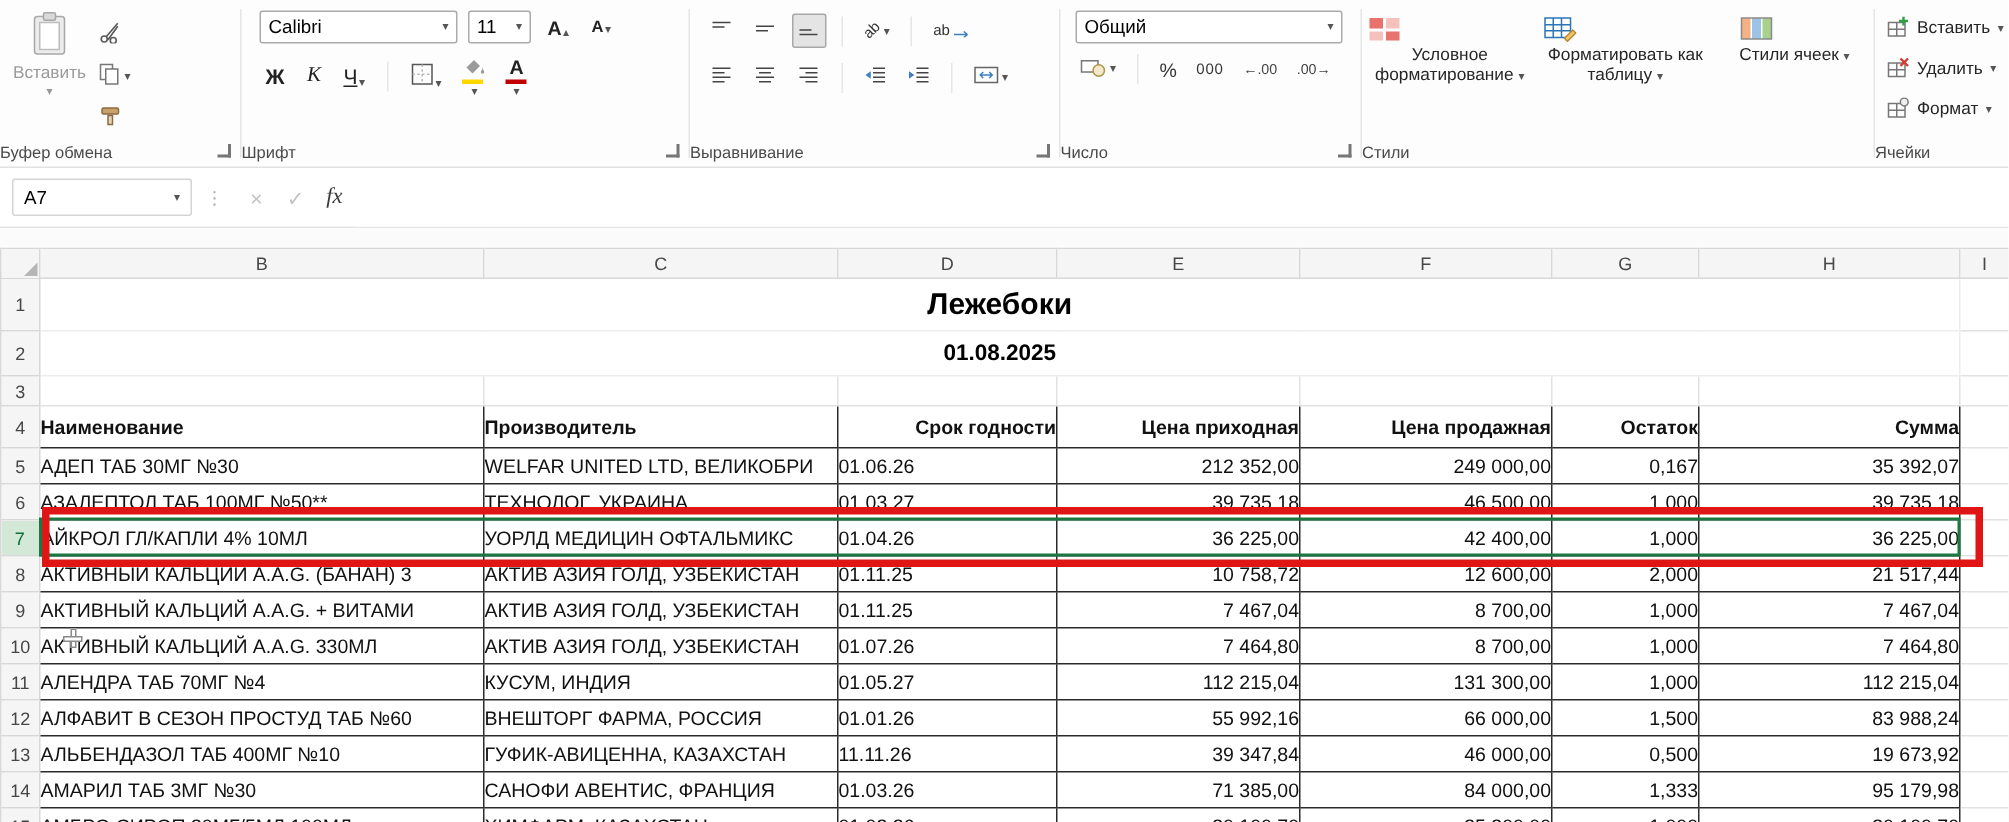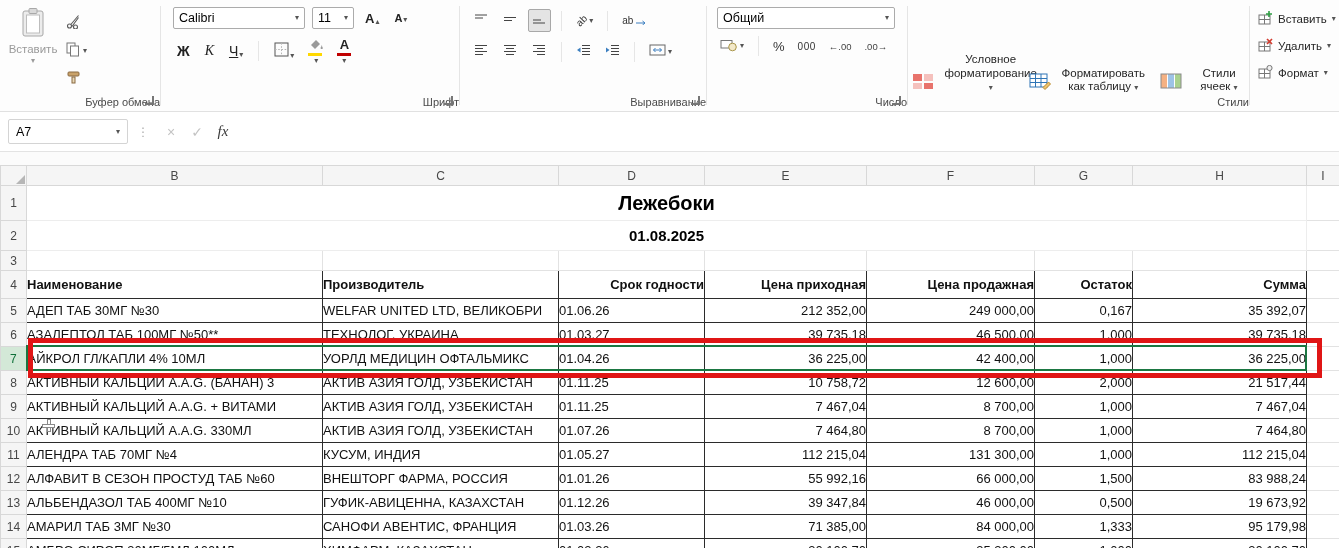--- a/index.html
+++ b/index.html
@@ -4,21 +4,21 @@
 <style>
   html,body{margin:0;padding:0;}
   body{width:1339px;height:548px;overflow:hidden;font-family:"Liberation Sans",sans-serif;background:#fff;}
   .app{position:relative;width:1339px;height:548px;overflow:hidden;background:#fff;}
 
   
   .ribbon{height:112px;display:flex;background:#fdfdfd;border-bottom:1px solid #e1e1e1;box-sizing:border-box;}
   .rgroup{display:flex;flex-direction:column;box-sizing:border-box;padding-top:5px;flex:0 0 auto;}
   .gdiv{flex:0 0 1px;background:#e5e5e5;margin:6px 0;}
   .gbody{flex:1;display:flex;}
-  .gfoot{height:18px;line-height:18px;font-size:11px;color:#4a4a4a;text-align:right;position:relative;}
+  .gfoot{height:18px;line-height:18px;font-size:11px;color:#4a4a4a;text-align:left;position:relative;}
   .dlg{position:absolute;right:6px;bottom:6px;width:7px;height:7px;border-right:2px solid #767676;border-bottom:2px solid #767676;}
   .dd{font-size:8px;color:#555;line-height:1;}
   .dim{color:#9a9a9a;}
   button{background:none;border:none;padding:0;font-family:inherit;cursor:default;}
   .vsep{width:1px;height:20px;background:#e6e6e6;align-self:center;margin:0 4px;}
 
   
   .g-clip{width:160px;}
   .paste-btn{width:66px;display:flex;flex-direction:column;align-items:center;gap:2px;padding-top:3px;}
   .paste-label{font-size:11.5px;}
@@ -54,21 +54,21 @@
   .g-num{width:200px;}
   .g-num .gbody{flex-direction:column;gap:7px;padding:2px 8px 0 10px;}
   .num-select{width:178px;}
   .nbtn{font-size:13px;color:#333;padding:1px 3px;display:flex;align-items:center;gap:2px;}
   .thou{font-size:10px;letter-spacing:.5px;}
   .decs{font-size:9.5px;color:#444;}
 
   
   .g-sty{width:341px;}
   .g-sty .gbody{justify-content:space-around;padding-top:2px;}
-  .stybtn{width:110px;display:flex;flex-direction:row;align-items:flex-end;gap:11px;padding-top:4px;}
+  .stybtn{width:110px;display:flex;flex-direction:column;align-items:flex-start;gap:0;padding-top:4px;}
   .stylabel{font-size:11.5px;line-height:1.15;text-align:center;color:#262626;}
 
   
   .g-cells{width:130px;}
   .g-cells .gbody{flex-direction:column;gap:5px;padding:3px 0 0 8px;}
   .cellbtn{display:flex;align-items:center;gap:5px;height:22px;font-size:11.5px;color:#262626;white-space:nowrap;}
 
   
   .formula-bar{height:40px;display:flex;align-items:center;border-bottom:1px solid #e3e3e3;background:#fff;padding-left:8px;box-sizing:border-box;}
   .name-box{width:120px;height:25px;border:1px solid #d4d4d4;border-radius:2px;display:flex;align-items:center;justify-content:space-between;padding:0 7px;font-size:12.5px;box-sizing:border-box;}
@@ -534,21 +534,21 @@
             <td class="tb ar">55 992,16</td>
             <td class="tb ar">66 000,00</td>
             <td class="tb ar">1,500</td>
             <td class="tb ar">83 988,24</td>
             <td class="lt"></td>
           </tr>
           <tr style="height: 24px;">
             <td class="rowhead">13</td>
             <td class="tb al">АЛЬБЕНДАЗОЛ ТАБ 400МГ №10</td>
             <td class="tb al">ГУФИК-АВИЦЕННА, КАЗАХСТАН</td>
-            <td class="tb al">01.12.26</td>
+            <td class="tb al">11.11.26</td>
             <td class="tb ar">39 347,84</td>
             <td class="tb ar">46 000,00</td>
             <td class="tb ar">0,500</td>
             <td class="tb ar">19 673,92</td>
             <td class="lt"></td>
           </tr>
           <tr style="height: 24px;">
             <td class="rowhead">14</td>
             <td class="tb al">АМАРИЛ ТАБ 3МГ №30</td>
             <td class="tb al">САНОФИ АВЕНТИС, ФРАНЦИЯ</td>

